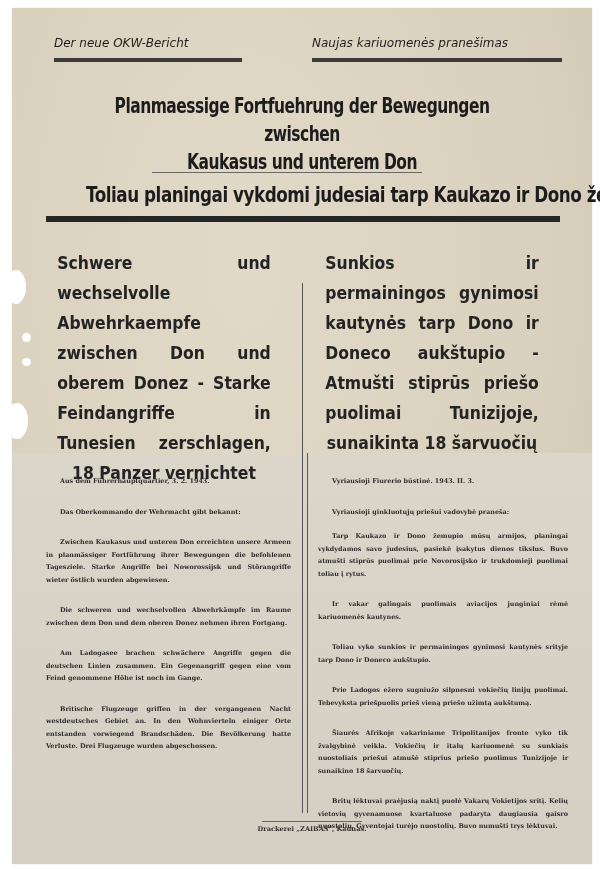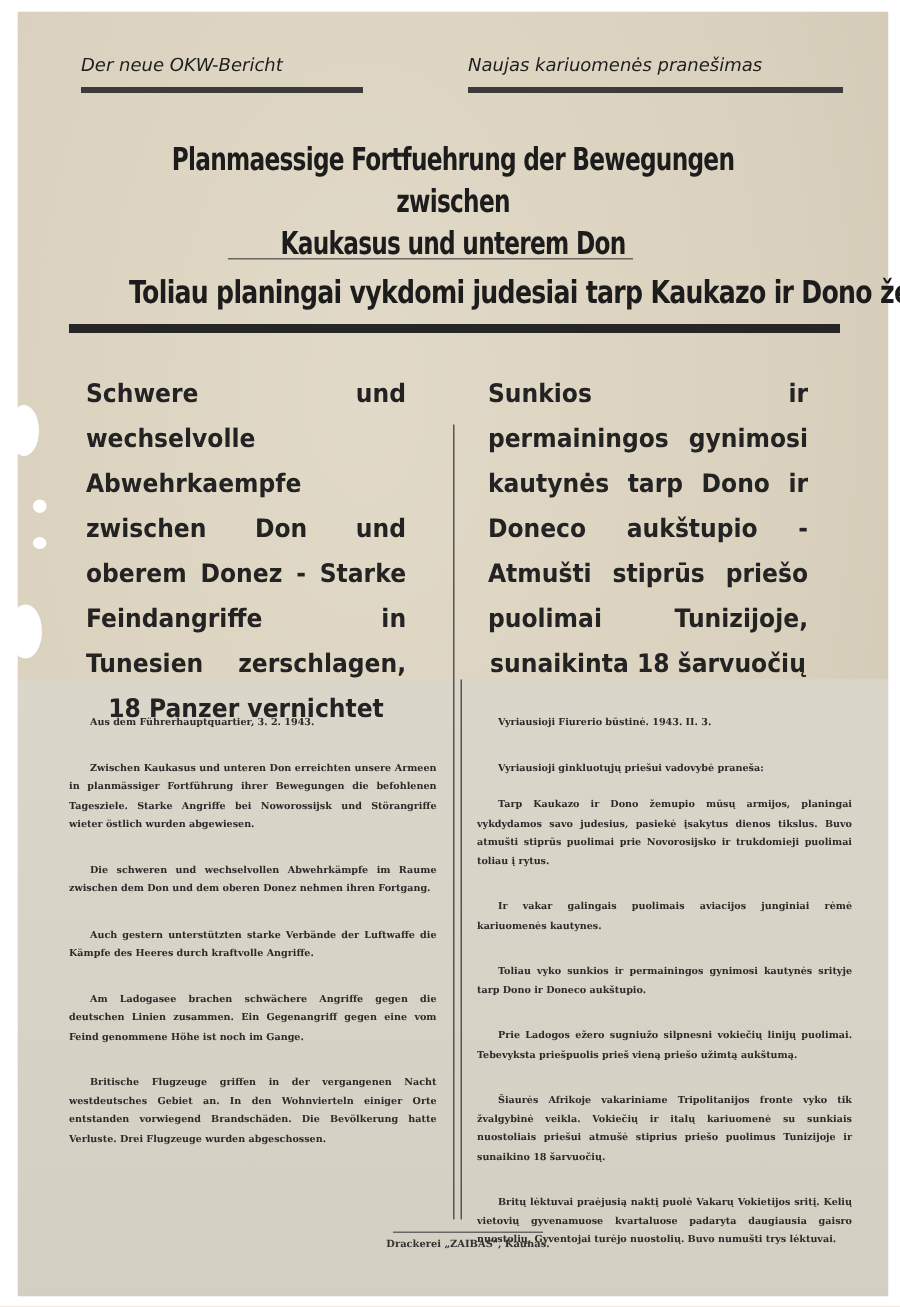--- a/index.html
+++ b/index.html
@@ -98,23 +98,23 @@
   <div class="thick-rule"></div>
 
   <div class="sub de">Schwere und wechselvolle Abwehrkaempfe zwischen Don und oberem Donez - Starke Feindangriffe in Tunesien zerschlagen, 18 Panzer vernichtet</div>
   <div class="sub lt">Sunkios ir permainingos gynimosi kautynės tarp Dono ir Doneco aukštupio - Atmušti stiprūs priešo puolimai Tunizijoje, sunaikinta 18 šarvuočių</div>
 
   <div class="divider"></div>
   <div class="divider b"></div>
 
   <div class="col de">
     <p class="gap">Aus dem Führerhauptquartier, 3. 2. 1943.</p>
+    <p class="gap">Das Oberkommando der Wehrmacht gibt bekannt:</p>
     <p class="gap">Zwischen Kaukasus und unteren Don erreichten unsere Armeen in planmässiger Fortführung ihrer Bewegungen die befohlenen Tagesziele. Starke Angriffe bei Noworossijsk und Störangriffe wieter östlich wurden abgewiesen.</p>
     <p class="gap">Die schweren und wechselvollen Abwehrkämpfe im Raume zwischen dem Don und dem oberen Donez nehmen ihren Fortgang.</p>
-    <p class="gap">Auch gestern unterstützten starke Verbände der Luftwaffe die Kämpfe des Heeres durch kraftvolle Angriffe.</p>
     <p class="gap">Am Ladogasee brachen schwächere Angriffe gegen die deutschen Linien zusammen. Ein Gegenangriff gegen eine vom Feind genommene Höhe ist noch im Gange.</p>
     <p>Britische Flugzeuge griffen in der vergangenen Nacht westdeutsches Gebiet an. In den Wohnvierteln einiger Orte entstanden vorwiegend Brandschäden. Die Bevölkerung hatte Verluste. Drei Flugzeuge wurden abgeschossen.</p>
   </div>
 
   <div class="col lt">
     <p class="gap">Vyriausioji Fiurerio būstinė. 1943. II. 3.</p>
     <p class="tight">Vyriausioji ginkluotųjų priešui vadovybė praneša:</p>
     <p class="gap">Tarp Kaukazo ir Dono žemupio mūsų armijos, planingai vykdydamos savo judesius, pasiekė įsakytus dienos tikslus. Buvo atmušti stiprūs puolimai prie Novorosijsko ir trukdomieji puolimai toliau į rytus.</p>
     <p class="gap">Ir vakar galingais puolimais aviacijos junginiai rėmė kariuomenės kautynes.</p>
     <p class="gap">Toliau vyko sunkios ir permainingos gynimosi kautynės srityje tarp Dono ir Doneco aukštupio.</p>

